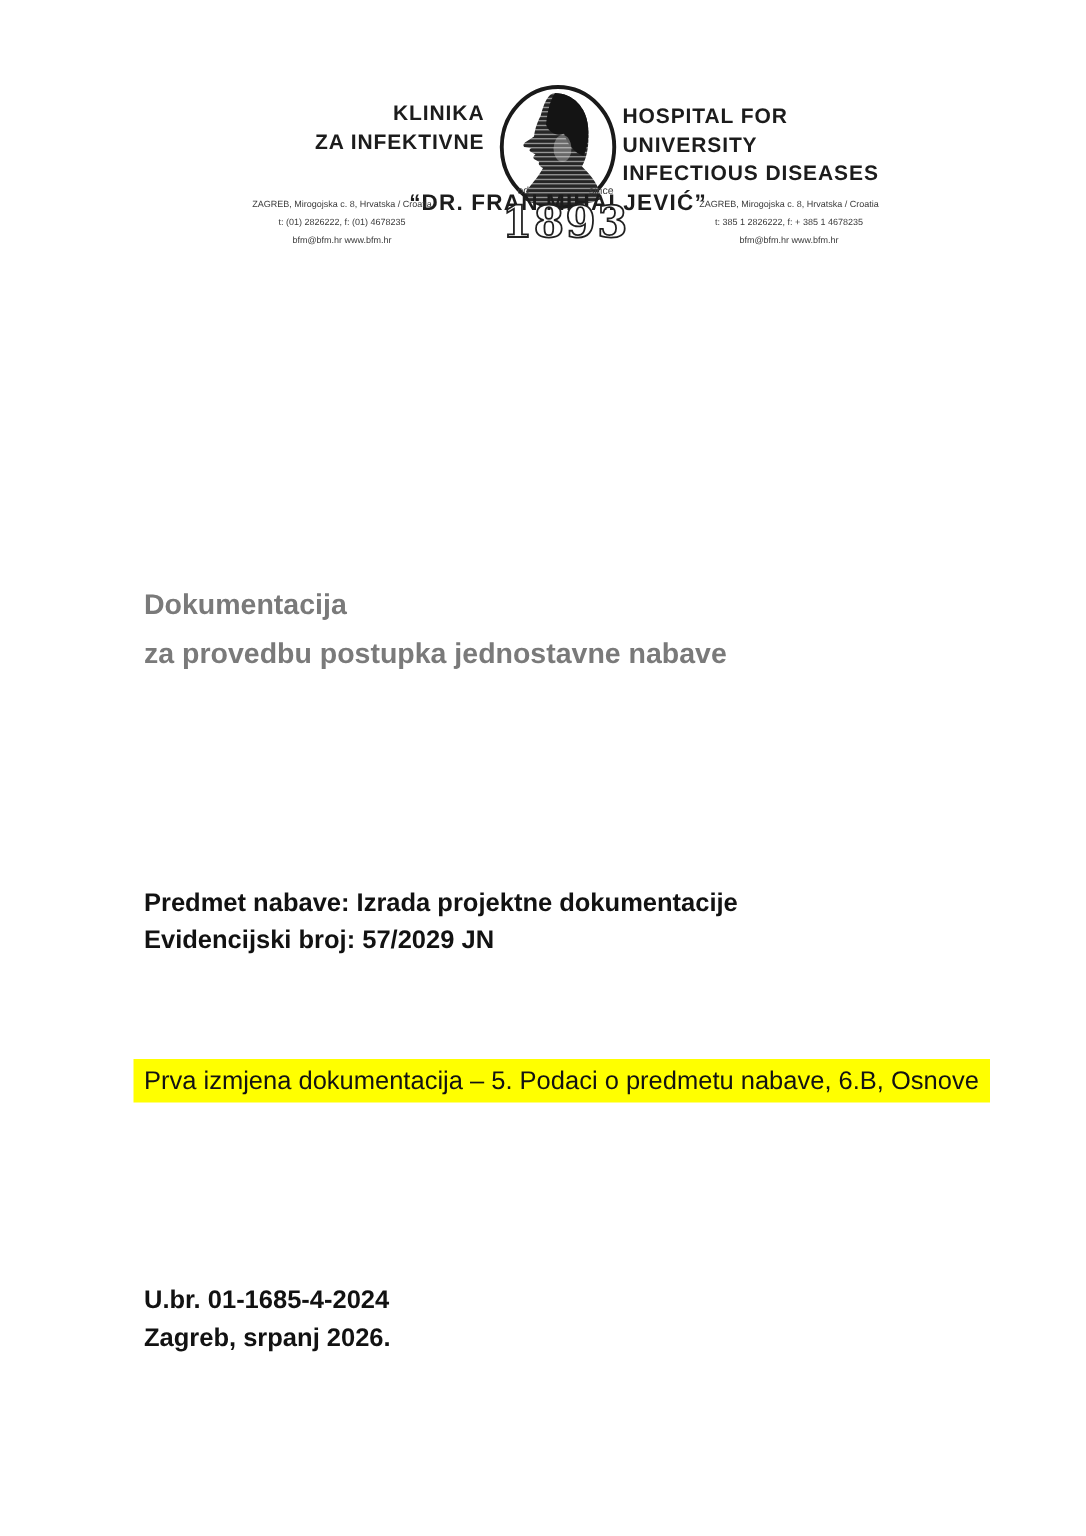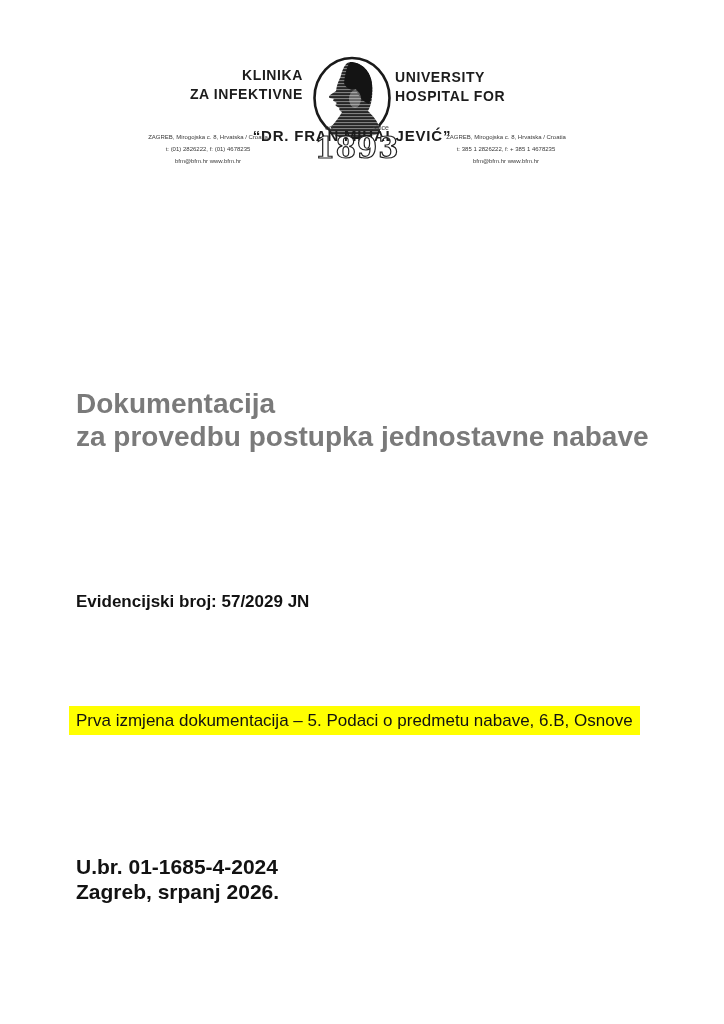--- a/index.html
+++ b/index.html
@@ -3,21 +3,21 @@
 <meta charset="utf-8">
 <style>
   html, body { margin: 0; padding: 0; background: #ffffff; }
   body {
     width: 724px; height: 1024px;
     font-family: "Liberation Sans", sans-serif;
     color: #121212;
     position: relative;
     overflow: hidden;
   }
-  .abs { position: absolute; }
+  .abs { position: absolute; padding-left: 20px; }
 
   
   .org-col {
     font-size: 14px; font-weight: bold; letter-spacing: 0.6px;
     line-height: 19px; color: #1c1c1c; white-space: nowrap;
   }
   #org-left  { top: 66px; left: 0; width: 303px; text-align: right; }
   #org-right { top: 68px; left: 395px; text-align: left; }
 
   #portrait { left: 311px; top: 55px; }
@@ -38,21 +38,21 @@
   #mark1893 { left: 314px; top: 123px; width: 86px; text-align: left; }
   #mark1893 .since-row {
     display: flex; justify-content: space-between; padding: 0 11px;
     font-size: 7px; color: #3a3a3a; line-height: 9px;
   }
   #mark1893 svg { display: block; margin: -1px auto 0 auto; }
 
   
   #doc-title {
     left: 76px; top: 387px;
-    font-size: 28px; font-weight: bold; color: #7a7a7a;
+    font-size: 19px; font-weight: bold; color: #7a7a7a;
     line-height: 33px; white-space: nowrap;
   }
   #subject-block {
     left: 76px; top: 589px;
     font-size: 17px; font-weight: bold; color: #121212;
     line-height: 25px; white-space: nowrap;
   }
   #highlight-block {
     left: 69px; top: 708px;
     font-size: 17px; line-height: 25px; color: #121212;
@@ -60,21 +60,21 @@
   }
   #highlight-block .hl {
     background: #ffff00;
     padding: 5px 7px;
     -webkit-box-decoration-break: clone;
     box-decoration-break: clone;
     white-space: nowrap;
   }
   #ref-block {
     left: 76px; top: 854px;
-    font-size: 21px; font-weight: bold; color: #121212;
+    font-size: 17px; font-weight: bold; color: #121212;
     line-height: 25px; white-space: nowrap;
   }
 </style>
 </head>
 <body>
 
 <div class="abs org-col" id="org-left">
   <div>KLINIKA</div>
   <div>ZA INFEKTIVNE</div>
 </div>
@@ -105,22 +105,23 @@
       C51,7 60,17 61,29
       C61.8,37 60.5,44 58,49
       C52,47 47,41 45,34
       C41,36 35,34 33,28
       C34,20 35.5,12 39,7 Z"></path>
     <ellipse cx="44" cy="44" rx="6" ry="9" fill="#e8e8e8" opacity="0.35"></ellipse>
   </svg>
 </div>
 
 <div class="abs org-col" id="org-right">
+  <div>HOSPITAL FOR</div>
   <div>UNIVERSITY</div>
-  <div>HOSPITAL FOR</div>
+  <div>INFECTIOUS DISEASES</div>
 </div>
 
 <div class="abs" id="name-row">“DR. FRAN MIHALJEVIĆ”</div>
 
 <div class="abs contact-col" id="contact-left">
   <div>ZAGREB, Mirogojska c. 8, Hrvatska / Croatia</div>
   <div>t: (01) 2826222, f: (01) 4678235</div>
   <div>bfm@bfm.hr    www.bfm.hr</div>
 </div>
 
@@ -139,20 +140,21 @@
     <text x="43" y="27" text-anchor="middle" font-family="DejaVu Serif, serif" font-weight="bold" font-size="29" letter-spacing="1" fill="#ffffff" stroke="#1f1f1f" stroke-width="1.2">1893</text>
   </svg>
 </div>
 
 <div class="abs" id="doc-title">
   <div>Dokumentacija</div>
   <div>za provedbu postupka jednostavne nabave</div>
 </div>
 
 <div class="abs" id="subject-block">
+  <div>Predmet nabave: Izrada projektne dokumentacije</div>
   <div>Evidencijski broj: 57/2029 JN</div>
 </div>
 
 <div class="abs" id="highlight-block">
   <span class="hl"><span>Prva izmjena dokumentacija – 5. Podaci o predmetu nabave, 6.B, Osnove</span><br></span>
 </div>
 
 <div class="abs" id="ref-block">
   <div>U.br. 01-1685-4-2024</div>
   <div>Zagreb, srpanj 2026.</div>

